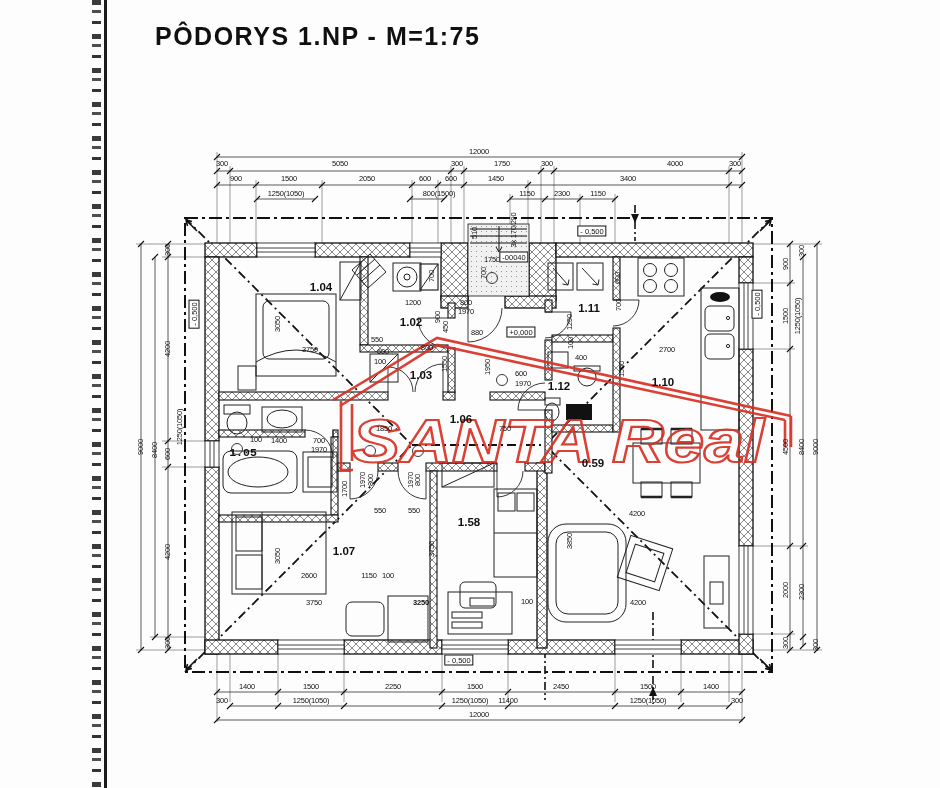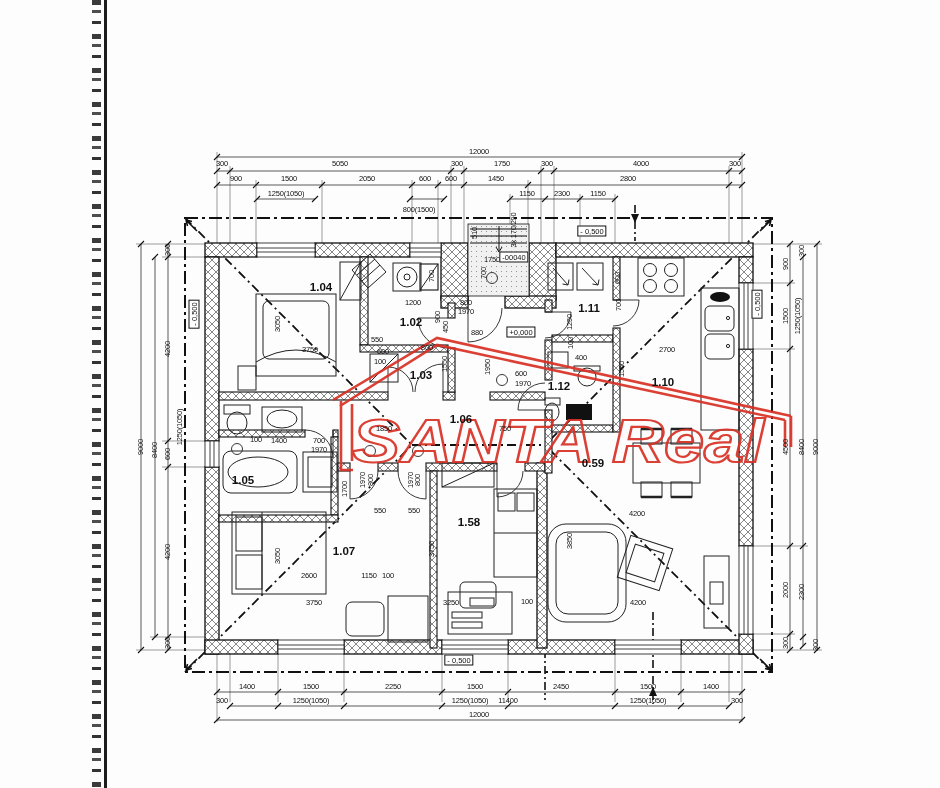--- a/index.html
+++ b/index.html
@@ -15,20 +15,21 @@
   #labels .dim{font-size:7.5px;letter-spacing:-0.2px;}
   #labels .room{font-size:11.5px;font-weight:700;}
   #labels .level{font-size:7.5px;border:1px solid #101010;background:#fff;padding:0 2px;line-height:9px;}
 </style>
 </head>
 <body>
 
 <div class="canvas">
   <div class="scan-noise"></div>
   <div class="scan-edge"></div>
+  <div class="title">PÔDORYS 1.NP - M=1:75</div>
 
   <svg width="940" height="788" viewBox="0 0 940 788">
     <defs>
       <pattern id="xh" width="8" height="8" patternUnits="userSpaceOnUse">
         <rect width="8" height="8" fill="#fff"></rect>
         <path d="M0 0L8 8M8 0L0 8" stroke="#555" stroke-width="0.7"></path>
       </pattern>
       <pattern id="dots" width="5" height="5" patternUnits="userSpaceOnUse">
         <rect width="5" height="5" fill="#f1f1f1"></rect>
         <circle cx="1.5" cy="1.5" r="0.5" fill="#777"></circle>
@@ -253,45 +254,45 @@
       <path d="M333,400 L437,338 L791,416 M340,406 L437,345 L785,420 M791,416 V447 M785,420 V447" stroke-width="2.6"></path>
       <path d="M341,401 V470 H353 M352,404 V461" stroke-width="2.6"></path>
       <text x="352" y="462" font-family="Liberation Sans, sans-serif" font-size="62" font-weight="bold" font-style="italic" textLength="412" lengthAdjust="spacingAndGlyphs" stroke-width="2.2" fill="none">SANTA Real</text>
     </g>
   </svg>
 
   <div id="labels">
       <span class="room" style="left: 411px; top: 322px;">1.02</span>
       <span class="room" style="left: 421px; top: 375px;">1.03</span>
       <span class="room" style="left: 321px; top: 287px;">1.04</span>
-      <span class="room" style="left: 243px; top: 480px;">1.05</span>
+      <span class="room" style="left: 243px; top: 452px; font-family: Liberation Mono, monospace;">1.05</span>
       <span class="room" style="left: 461px; top: 419px;">1.06</span>
       <span class="room" style="left: 344px; top: 551px;">1.07</span>
       <span class="room" style="left: 469px; top: 522px;">1.58</span>
       <span class="room" style="left: 593px; top: 463px;">0.59</span>
       <span class="room" style="left: 659px; top: 382px; padding-left: 8px;">1.10</span>
       <span class="room" style="left: 589px; top: 308px;">1.11</span>
       <span class="room" style="left: 559px; top: 386px;">1.12</span>
       <span class="dim" style="left: 479px; top: 151px;">12000</span>
       <span class="dim" style="left: 222px; top: 163px;">300</span>
       <span class="dim" style="left: 340px; top: 163px;">5050</span>
       <span class="dim" style="left: 457px; top: 163px;">300</span>
       <span class="dim" style="left: 502px; top: 163px;">1750</span>
       <span class="dim" style="left: 547px; top: 163px;">300</span>
-      <span class="dim" style="left: 641px; top: 163px;">4000</span>
+      <span class="dim" style="left: 675px; top: 163px;">4000</span>
       <span class="dim" style="left: 735px; top: 163px;">300</span>
       <span class="dim" style="left: 236px; top: 178px;">900</span>
       <span class="dim" style="left: 289px; top: 178px;">1500</span>
       <span class="dim" style="left: 367px; top: 178px;">2050</span>
       <span class="dim" style="left: 425px; top: 178px;">600</span>
       <span class="dim" style="left: 451px; top: 178px;">600</span>
       <span class="dim" style="left: 496px; top: 178px;">1450</span>
-      <span class="dim" style="left: 628px; top: 178px;">2800</span>
+      <span class="dim" style="left: 628px; top: 178px;">3400</span>
       <span class="dim" style="left: 286px; top: 193px;">1250(1050)</span>
-      <span class="dim" style="left: 419px; top: 193px; margin-top: 16px;">800(1500)</span>
+      <span class="dim" style="left: 439px; top: 193px;">800(1500)</span>
       <span class="dim" style="left: 527px; top: 193px;">1150</span>
       <span class="dim" style="left: 562px; top: 193px;">2300</span>
       <span class="dim" style="left: 598px; top: 193px;">1150</span>
       <span class="dim" style="left: 247px; top: 686px;">1400</span>
       <span class="dim" style="left: 311px; top: 686px;">1500</span>
       <span class="dim" style="left: 393px; top: 686px;">2250</span>
       <span class="dim" style="left: 475px; top: 686px;">1500</span>
       <span class="dim" style="left: 561px; top: 686px;">2450</span>
       <span class="dim" style="left: 648px; top: 686px;">1500</span>
       <span class="dim" style="left: 711px; top: 686px;">1400</span>
@@ -361,21 +362,21 @@
       <span class="dim" style="left: 410px; top: 480px; transform: translate(-50%, -50%) rotate(-90deg);">1970</span>
       <span class="dim" style="left: 417px; top: 480px; transform: translate(-50%, -50%) rotate(-90deg);">800</span>
       <span class="dim" style="left: 380px; top: 510px;">550</span>
       <span class="dim" style="left: 414px; top: 510px;">550</span>
       <span class="dim" style="left: 277px; top: 556px; transform: translate(-50%, -50%) rotate(-90deg);">3050</span>
       <span class="dim" style="left: 309px; top: 575px;">2600</span>
       <span class="dim" style="left: 314px; top: 602px;">3750</span>
       <span class="dim" style="left: 369px; top: 575px;">1150</span>
       <span class="dim" style="left: 388px; top: 575px;">100</span>
       <span class="dim" style="left: 431px; top: 549px; transform: translate(-50%, -50%) rotate(-90deg);">3750</span>
-      <span class="dim" style="left: 451px; top: 602px;">3250</span>
+      <span class="dim" style="left: 421px; top: 602px; font-weight: bold;">3250</span>
       <span class="dim" style="left: 527px; top: 601px;">100</span>
       <span class="dim" style="left: 569px; top: 541px; transform: translate(-50%, -50%) rotate(-90deg);">3850</span>
       <span class="dim" style="left: 637px; top: 513px;">4200</span>
       <span class="dim" style="left: 638px; top: 602px;">4200</span>
       <span class="level" style="left: 592px; top: 231px;">- 0,500</span>
       <span class="level" style="left: 514px; top: 257px;">-00040</span>
       <span class="level" style="left: 521px; top: 332px;">+0,000</span>
       <span class="level" style="left: 459px; top: 660px;">- 0,500</span>
       <span class="level" style="left: 757px; top: 304px; transform: translate(-50%, -50%) rotate(-90deg);">- 0,500</span>
       <span class="level" style="left: 194px; top: 314px; transform: translate(-50%, -50%) rotate(-90deg);">- 0,500</span>

